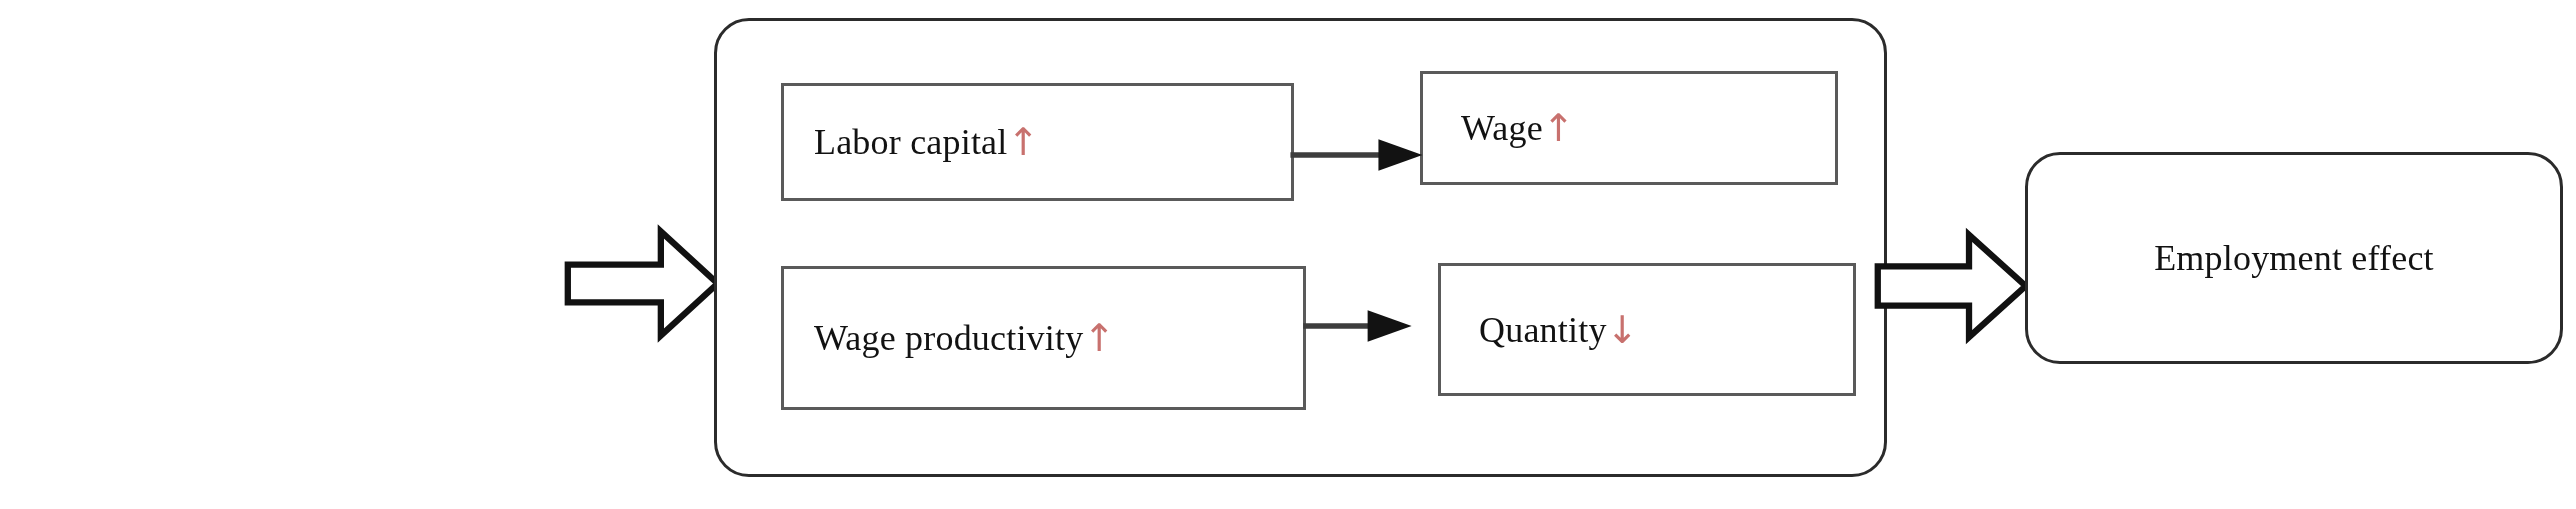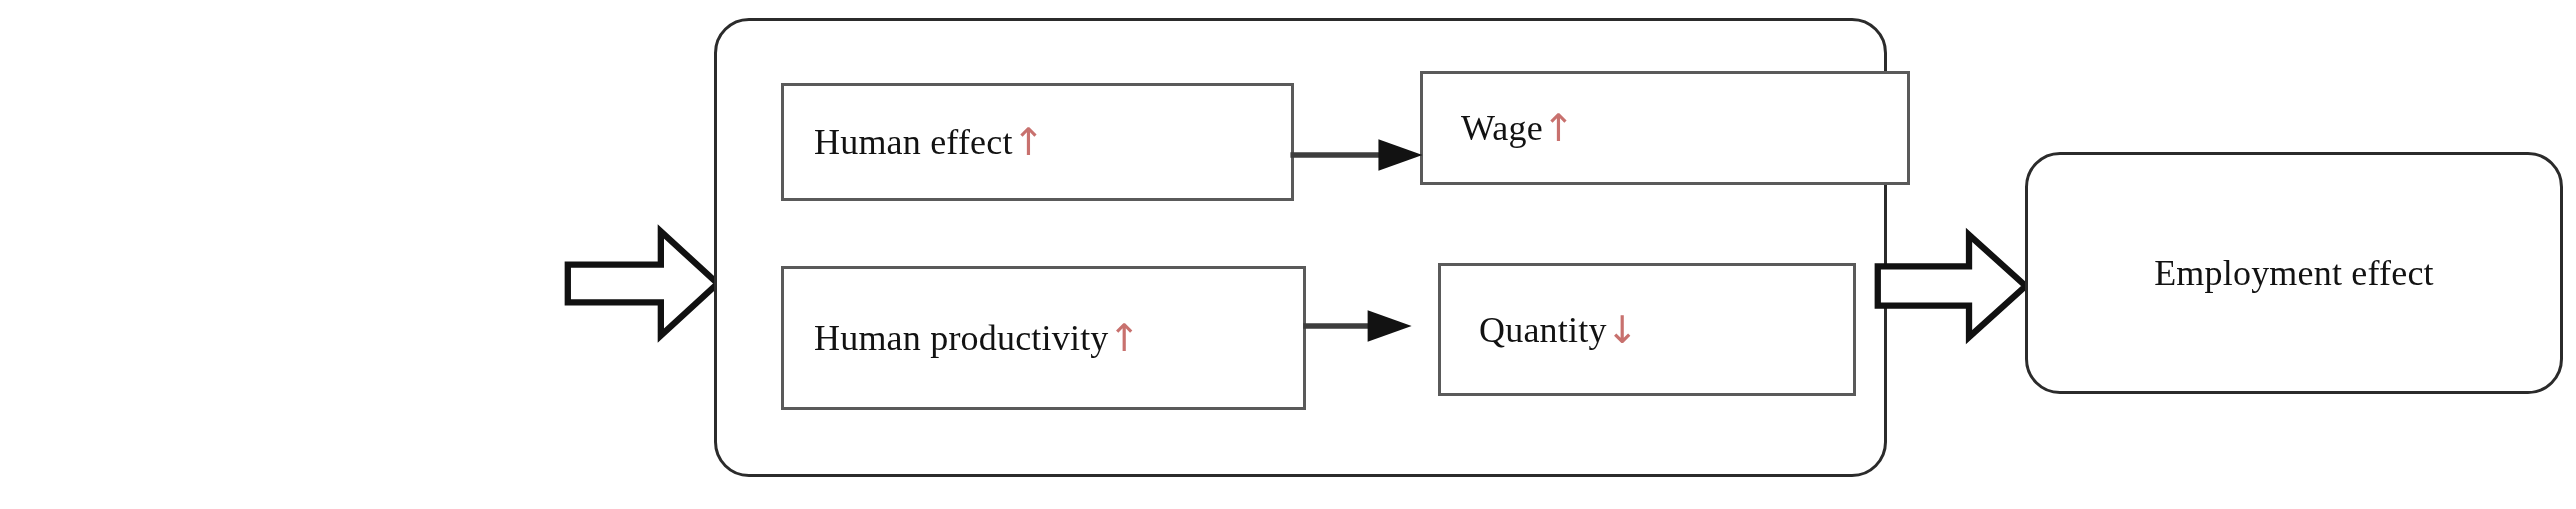--- a/index.html
+++ b/index.html
@@ -84,28 +84,28 @@
 
   <div class="connector" style="left:566px; top:222px; width:155px; height:123px;">
     <svg width="155" height="123" viewBox="0 0 196 156">
       <polygon points="2,54 120,54 120,12 192,78 120,144 120,102 2,102" fill="#ffffff" stroke="#111111" stroke-width="8" stroke-linejoin="miter"></polygon>
     </svg>
   </div>
 
   <div class="node rounded-node" style="left:714px; top:18px; width:1173px; height:459px;"></div>
 
   <div class="node rect-node" style="left:781px; top:83px; width:513px; height:118px;">
-    <div class="node-label label-inner"><span>Human effect</span><span class="trend">↑</span></div>
+    <div class="node-label label-inner"><span>Labor capital</span><span class="trend">↑</span></div>
   </div>
 
   <div class="node rect-node" style="left:781px; top:266px; width:525px; height:144px;">
-    <div class="node-label label-inner"><span>Human productivity</span><span class="trend">↑</span></div>
+    <div class="node-label label-inner"><span>Wage productivity</span><span class="trend">↑</span></div>
   </div>
 
-  <div class="node rect-node" style="left:1420px; top:71px; width:490px; height:114px;">
+  <div class="node rect-node" style="left:1420px; top:71px; width:418px; height:114px;">
     <div class="node-label label-center-left"><span>Wage</span><span class="trend">↑</span></div>
   </div>
 
   <div class="node rect-node" style="left:1408px; top:263px; width:418px; height:133px;margin-left:30px;">
     <div class="node-label label-center-left"><span>Quantity</span><span class="trend">↓</span></div>
   </div>
 
   <div class="connector" style="left:1290px; top:133px; width:136px; height:44px;">
     <svg width="136" height="44" viewBox="0 0 172 56">
       <line x1="0" y1="28" x2="118" y2="28" stroke="#3d3d3d" stroke-width="7"></line>
@@ -119,18 +119,18 @@
       <polygon points="82,8 138,28 82,48" fill="#121212"></polygon>
     </svg>
   </div>
 
   <div class="connector" style="left:1876px; top:227px; width:153px; height:118px;">
     <svg width="153" height="118" viewBox="0 0 194 150">
       <polygon points="2,50 118,50 118,10 190,75 118,140 118,100 2,100" fill="#ffffff" stroke="#111111" stroke-width="8" stroke-linejoin="miter"></polygon>
     </svg>
   </div>
 
-  <div class="node rounded-node" style="left:2025px; top:152px; width:538px; height:242px;">
+  <div class="node rounded-node" style="left:2025px; top:152px; width:538px; height:212px;">
     <div class="node-label label-center-left" style="left:0; right:0; text-align:center;">Employment effect</div>
   </div>
 
 </div>
 
 
 </body></html>

